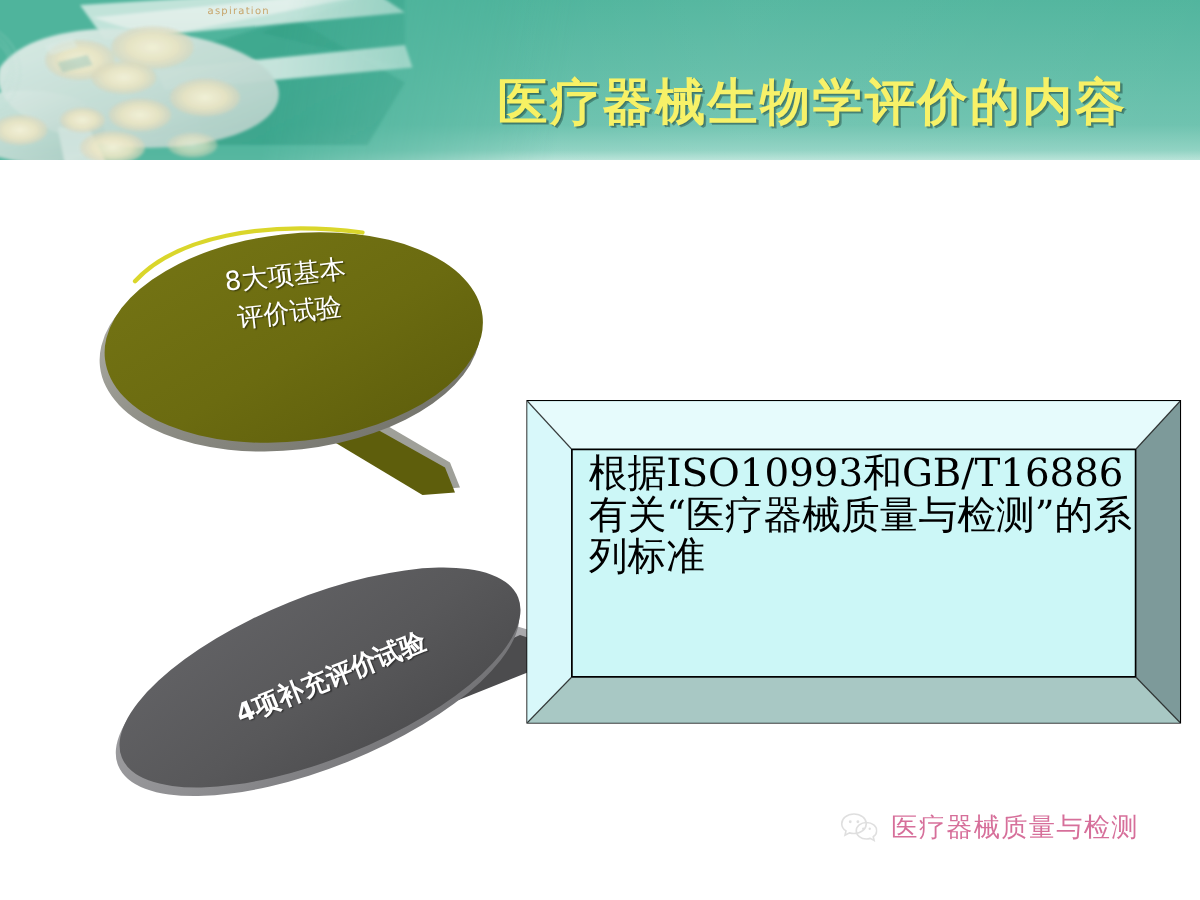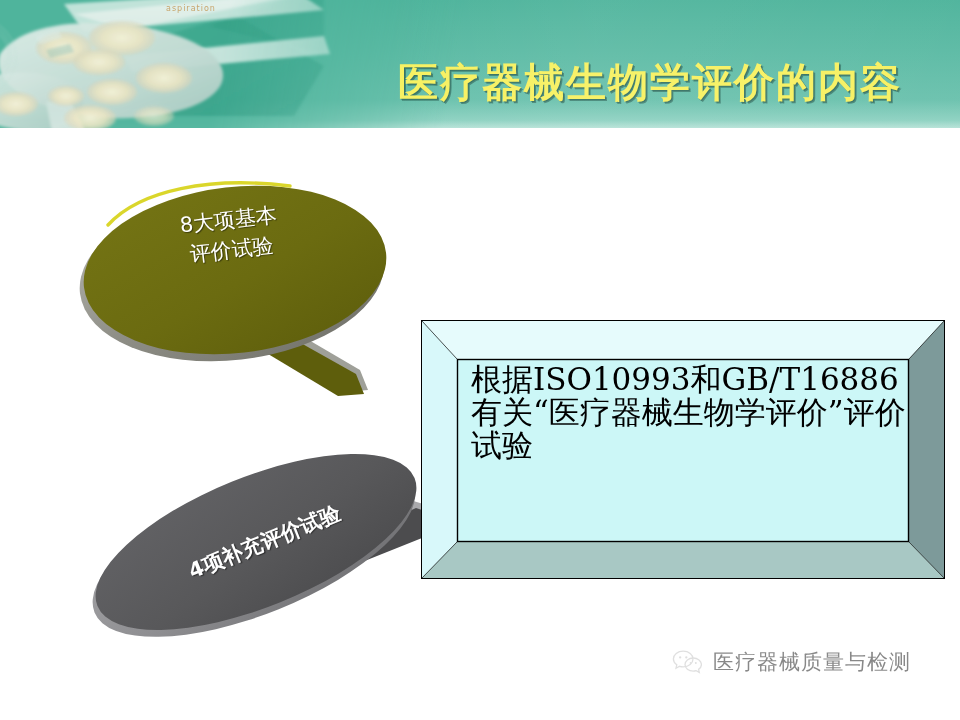--- a/index.html
+++ b/index.html
@@ -155,21 +155,21 @@
     left: 672px;
     top: 648px;
     display: flex;
     align-items: center;
     gap: 11px;
     opacity: 0.62;
   }
   #watermark-label {
     font-family: "DejaVu Sans", "Liberation Sans", sans-serif;
     font-size: 21px;
-    color: #404040;
+    color: #be185d;
     letter-spacing: 1px;
     white-space: nowrap;
   }
 </style>
 </head>
 <body>
 
 <div id="slide">
 
   <div id="header-banner">
@@ -321,21 +321,21 @@
 
       <rect x="36.5" y="39.5" width="451" height="182" fill="#CCF7F7" stroke="#000000" stroke-width="1.4"></rect>
 
       <g stroke="#1a1a1a" stroke-width="0.9" opacity="0.85" fill="none">
         <line x1="1" y1="1" x2="36" y2="39"></line>
         <line x1="523" y1="1" x2="488" y2="39"></line>
         <line x1="1" y1="258" x2="36" y2="222"></line>
         <line x1="523" y1="258" x2="488" y2="222"></line>
       </g>
     </svg>
-    <div id="info-box-text">根据ISO10993和GB/T16886有关“医疗器械生物学评价”评价试验</div>
+    <div id="info-box-text">根据ISO10993和GB/T16886有关“医疗器械质量与检测”的系列标准</div>
   </div>
 
   <div id="watermark">
     <svg width="30" height="26" viewBox="0 0 30 26">
       <g fill="none" stroke="#CDCDCD" stroke-width="1.3">
 
         <path d="M11.2,2.2 C5.6,2.2 1.4,5.8 1.4,9.9 c0,2.3 1.3,4.4 3.4,5.8
                  L4.0,19.2 l3.6,-1.9 c1.1,0.3 2.3,0.5 3.6,0.5
                  c5.6,0 9.8,-3.6 9.8,-7.9 C21.0,5.8 16.8,2.2 11.2,2.2 Z"></path>
 

